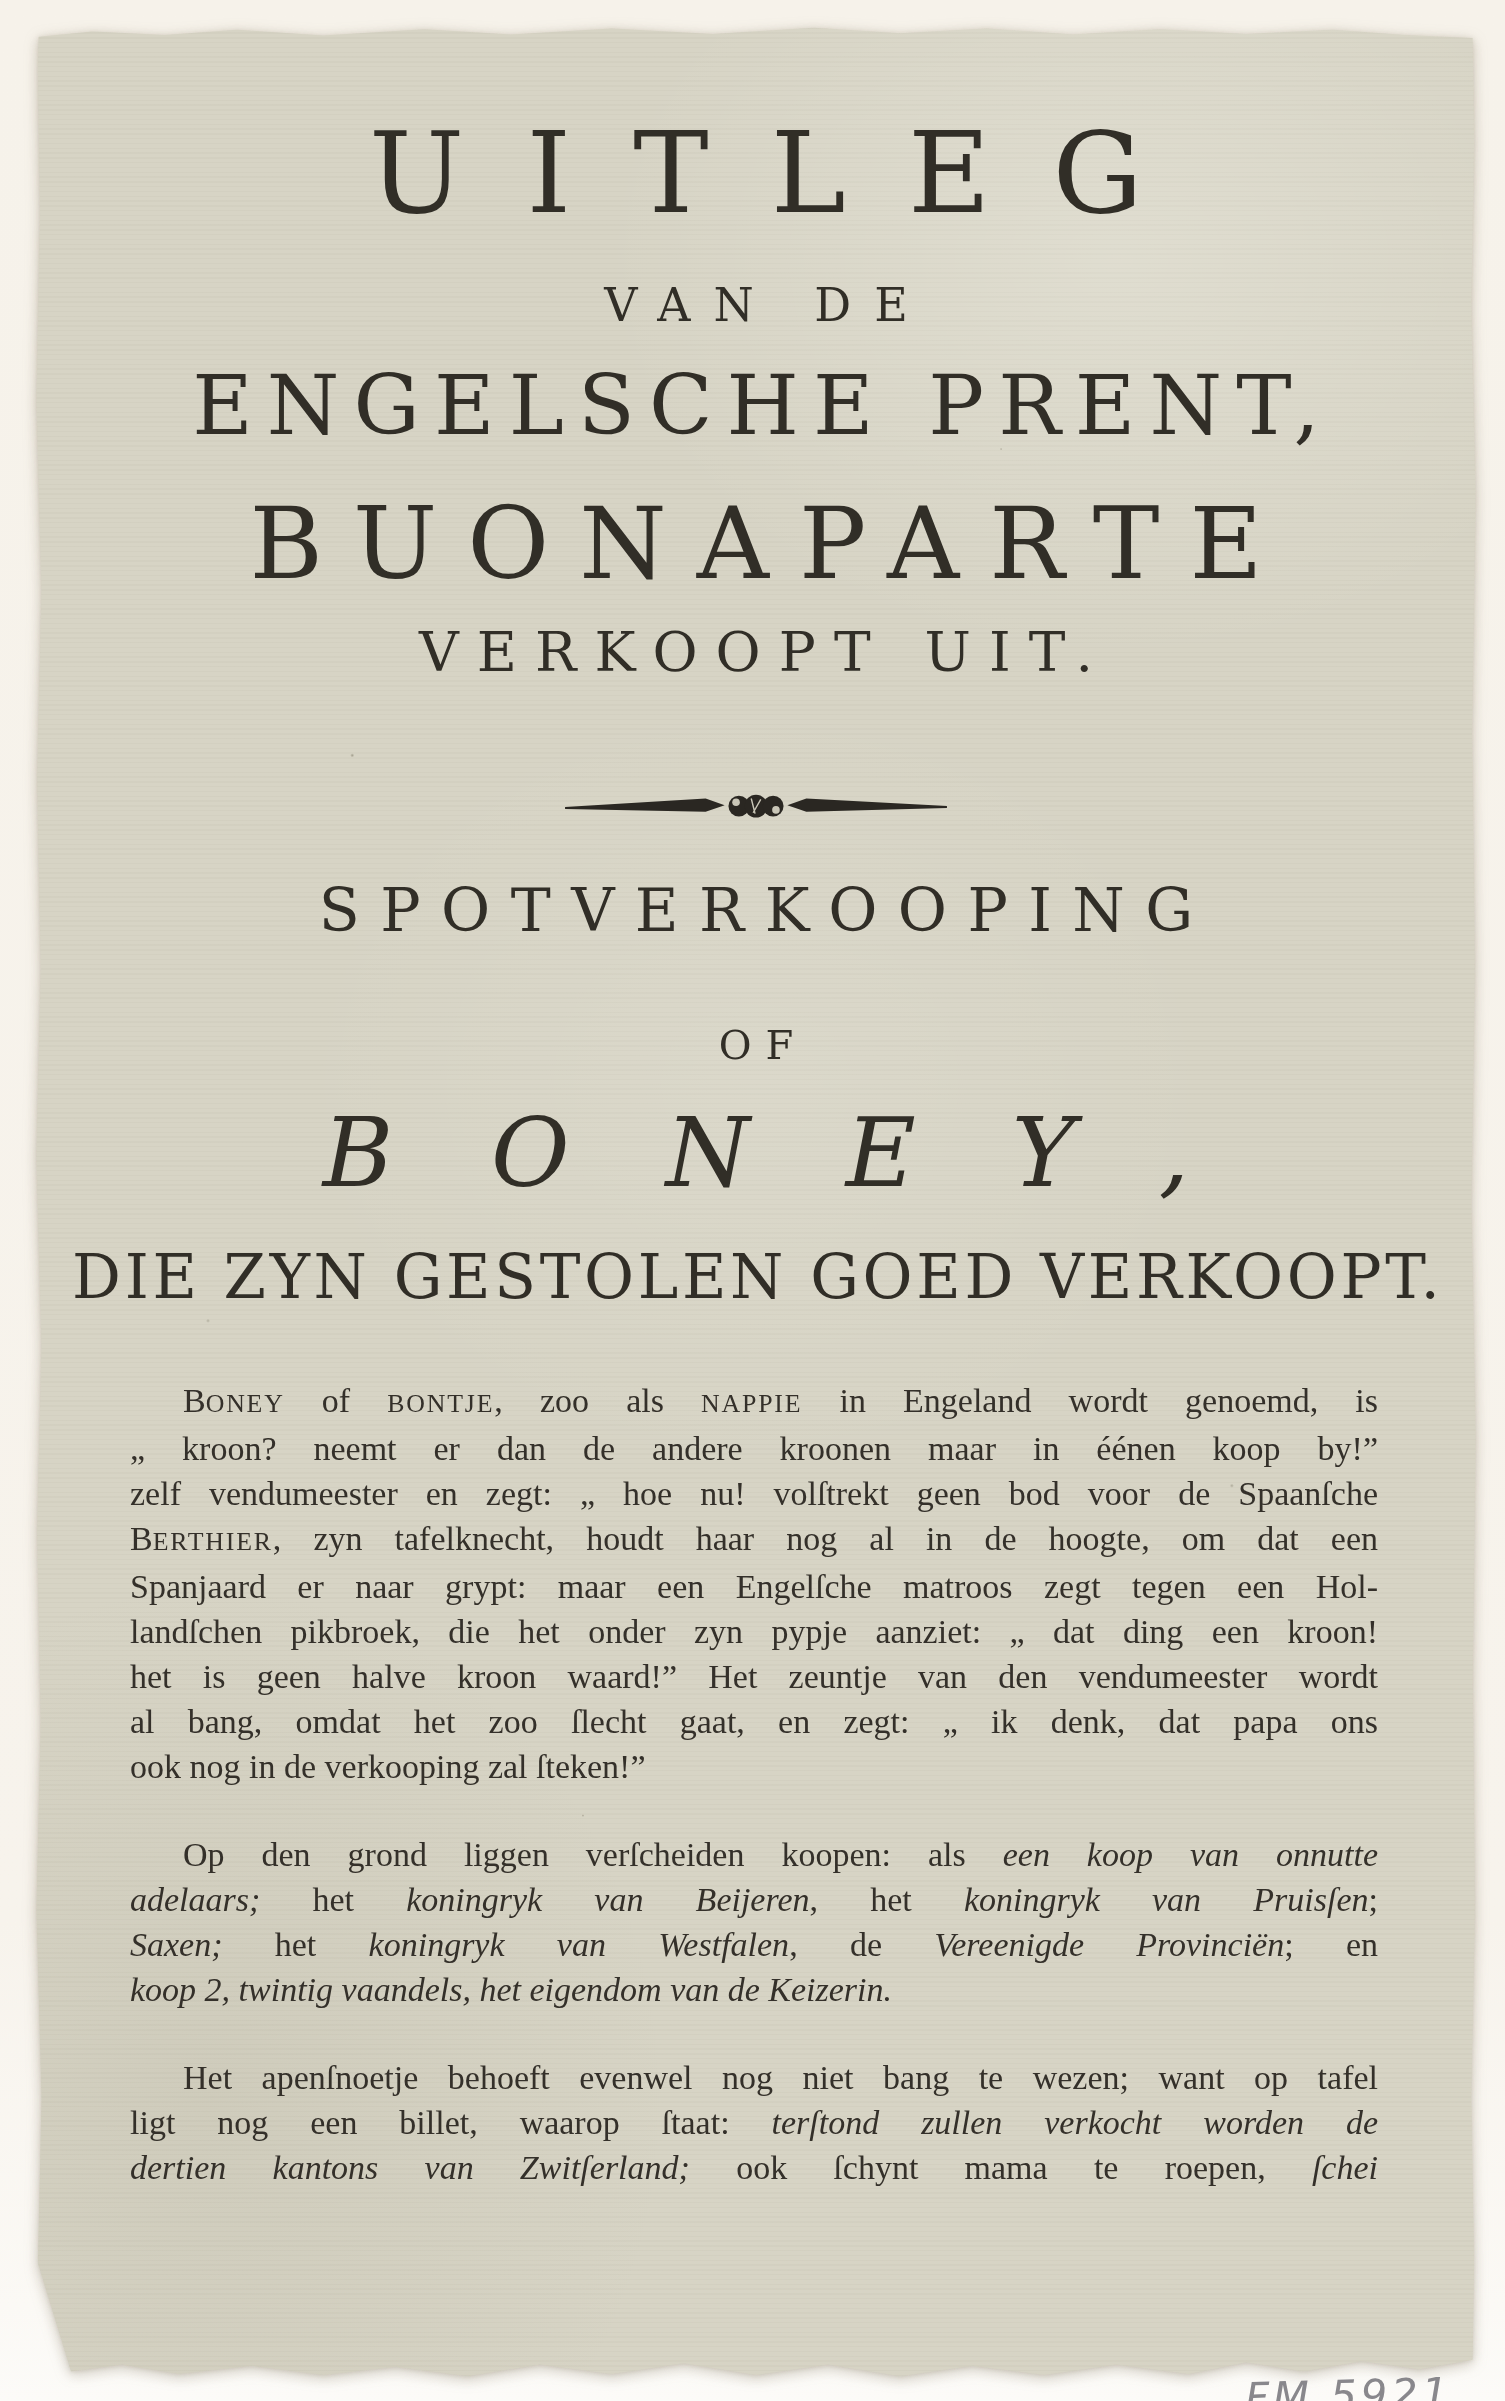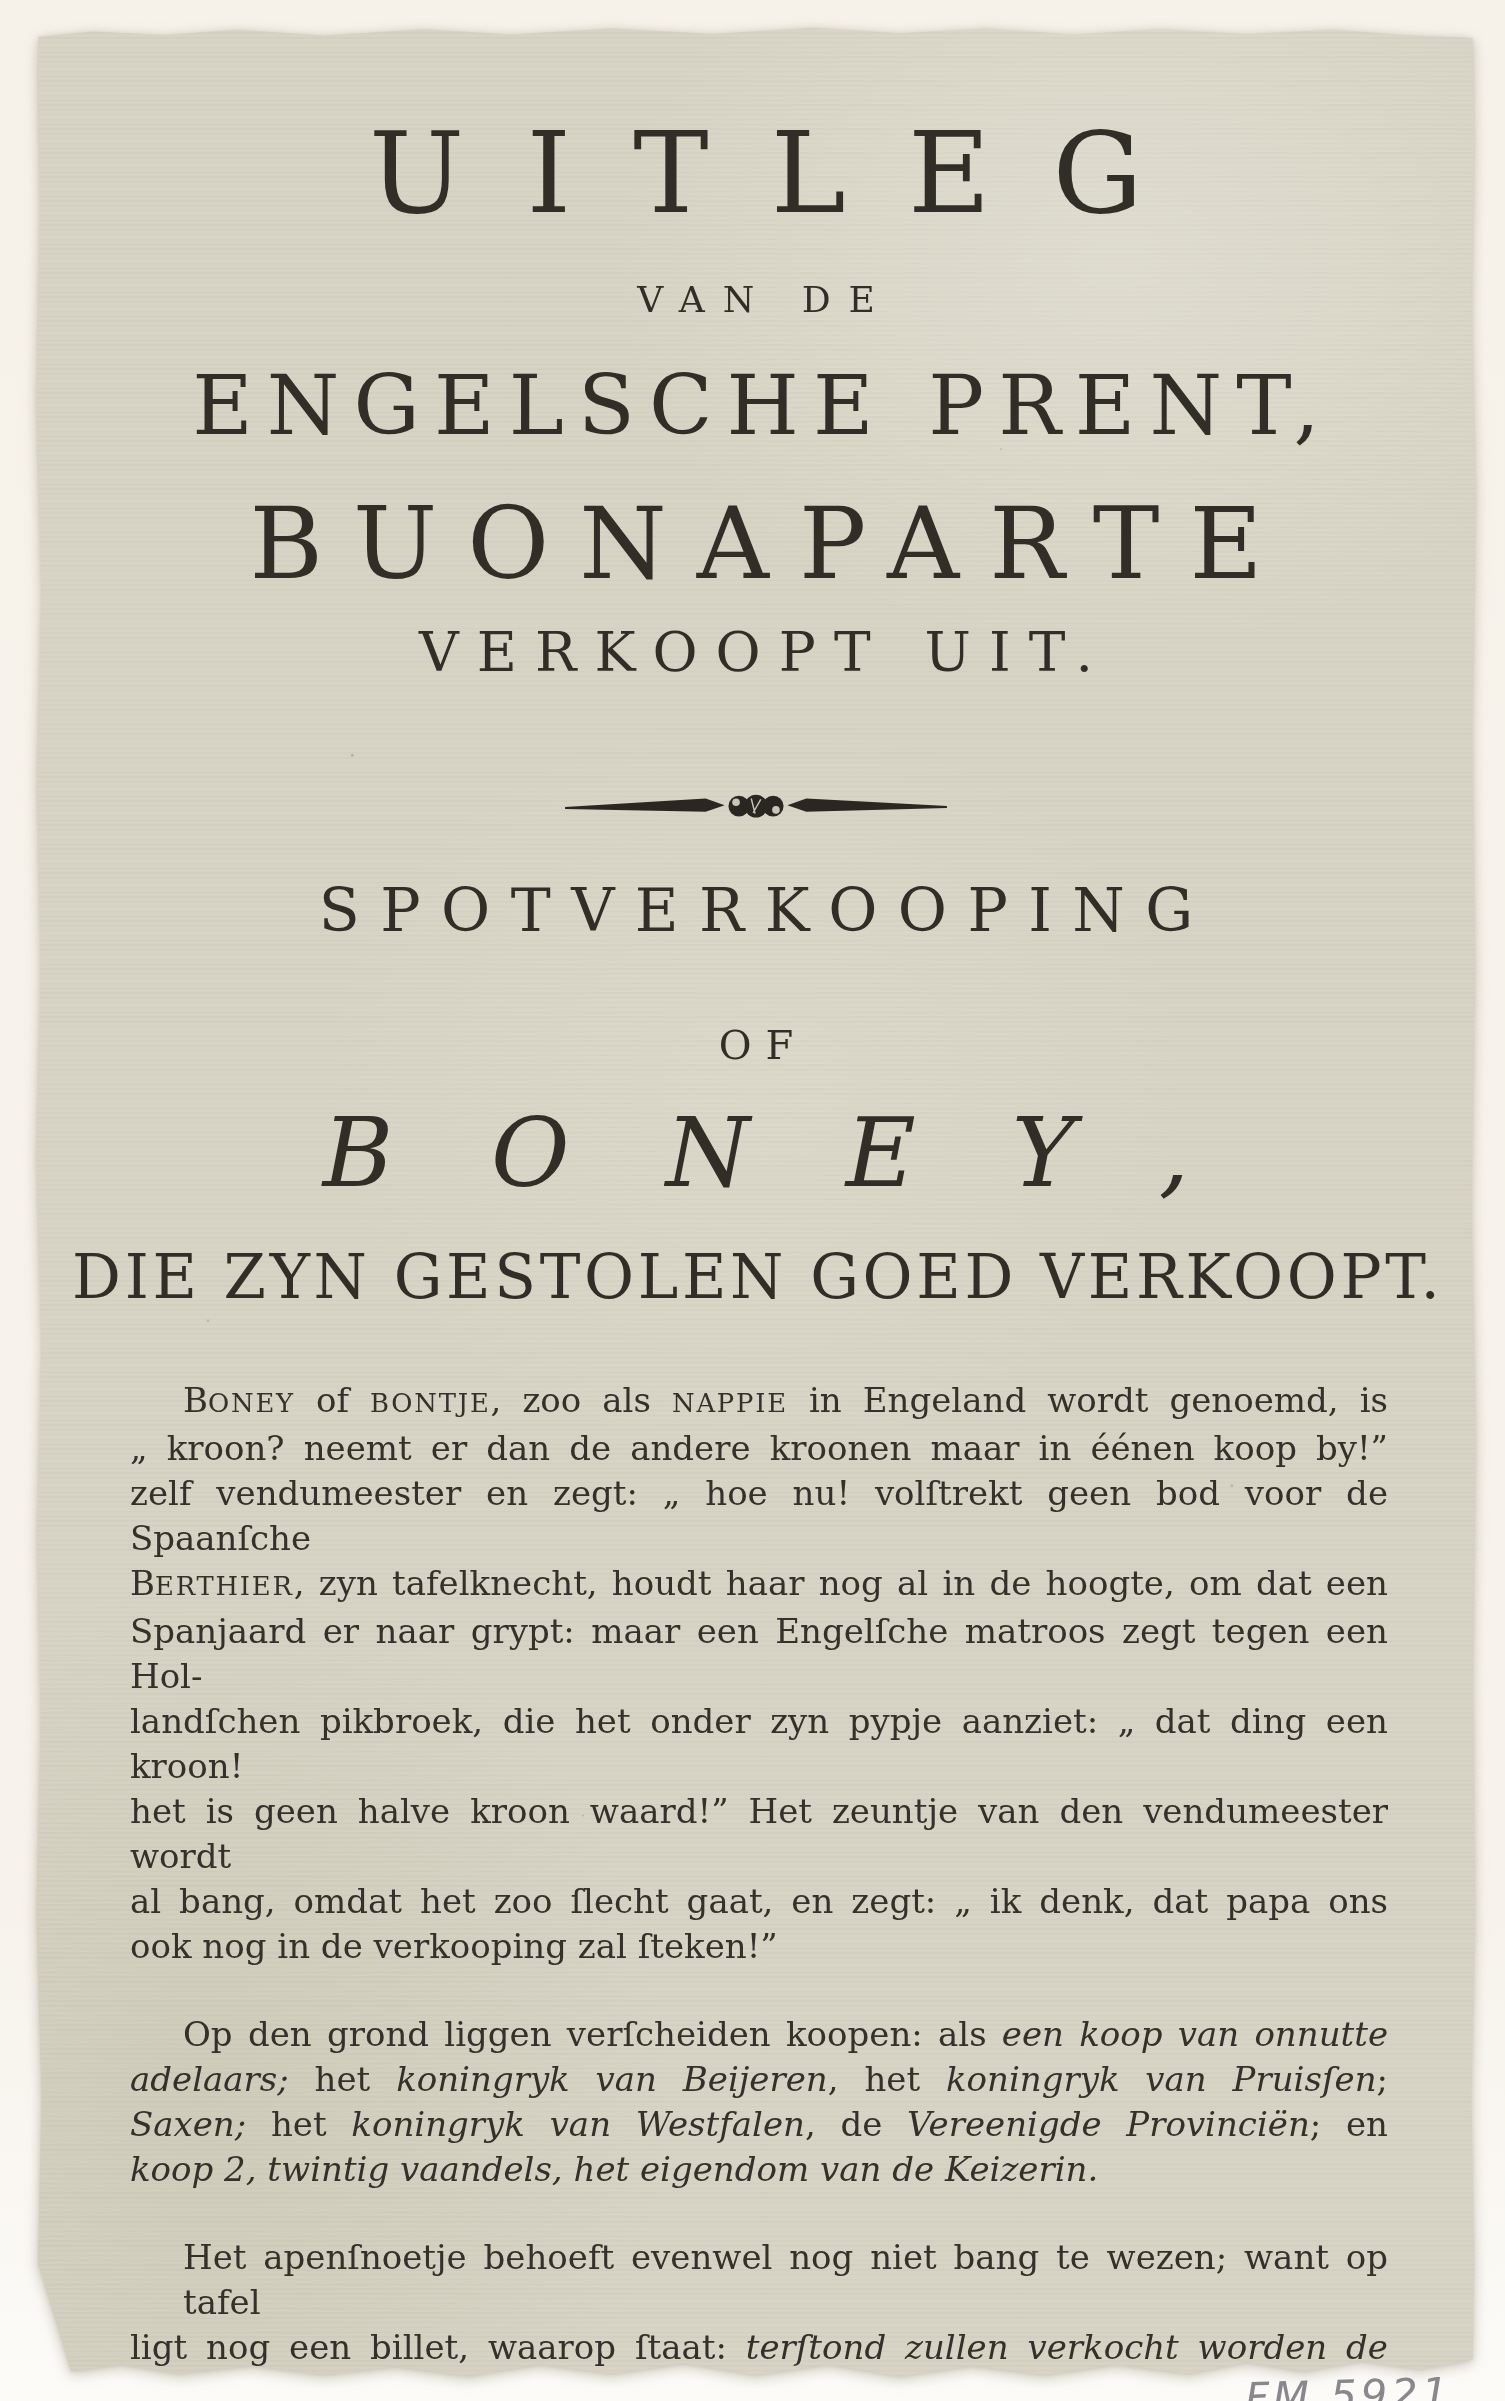--- a/index.html
+++ b/index.html
@@ -53,21 +53,21 @@
   .h {
     position: absolute;
     left: 0;
     width: 100%;
     text-align: center;
     line-height: 1;
     color: #312e27;
     white-space: nowrap;
   }
   .t-uitleg       { top: 92px;   font-size: 113px; letter-spacing: 0.55em; text-indent: 0.55em; }
-  .t-vande        { top: 257px;  font-size: 36px;  letter-spacing: 0.5em;  text-indent: 0.5em; }
+  .t-vande        { top: 257px;  font-size: 46px;  letter-spacing: 0.5em;  text-indent: 0.5em; }
   .t-engelsche    { top: 339px;  font-size: 83px;  letter-spacing: 0.17em; text-indent: 0.17em; }
   .t-buonaparte   { top: 469px;  font-size: 100px; letter-spacing: 0.3em;  text-indent: 0.3em; }
   .t-verkoopt     { top: 600px;  font-size: 55px;  letter-spacing: 0.33em; text-indent: 0.33em; }
   .t-spot         { top: 855px;  font-size: 60px;  letter-spacing: 0.34em; text-indent: 0.34em; }
   .t-of           { top: 1000px; font-size: 40px;  letter-spacing: 0.35em; text-indent: 0.35em; }
   .t-boney        { top: 1080px; font-size: 96px; letter-spacing: 1em;    text-indent: 1em;   font-style: italic; }
   .t-die          { top: 1221px; font-size: 61px;  letter-spacing: 0.06em; text-indent: 0.06em; }
   .ornament {
     position: absolute;
     top: 764px;
@@ -76,21 +76,21 @@
   }
   .body-text {
     position: absolute;
     left: 95px;
     top: 1353px;
     width: 1260px;
     font-size: 34px;
     line-height: 45px;
     color: #34302a;
   }
-  .para { margin: 0 2px 43px 0; }
+  .para { margin: 0 12px 43px 0; font-family: Liberation Serif, serif; }
   .line {
     text-align: justify;
     text-align-last: justify;
   }
   .line.first { padding-left: 53px; }
   .line.last  { text-align-last: left; }
   .r  { font-style: normal; }
   .i  { font-style: italic; }
   .lc { font-style: normal; }
   .sc { font-size: 0.76em; letter-spacing: 0.07em; }

